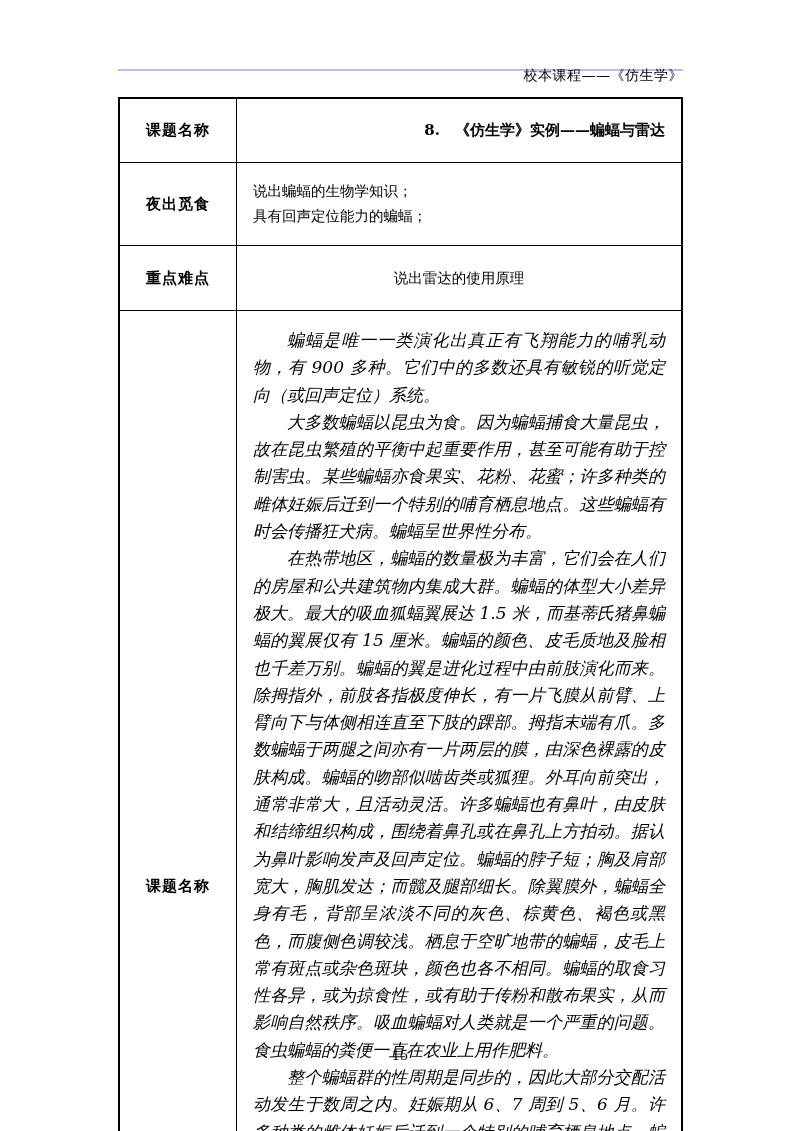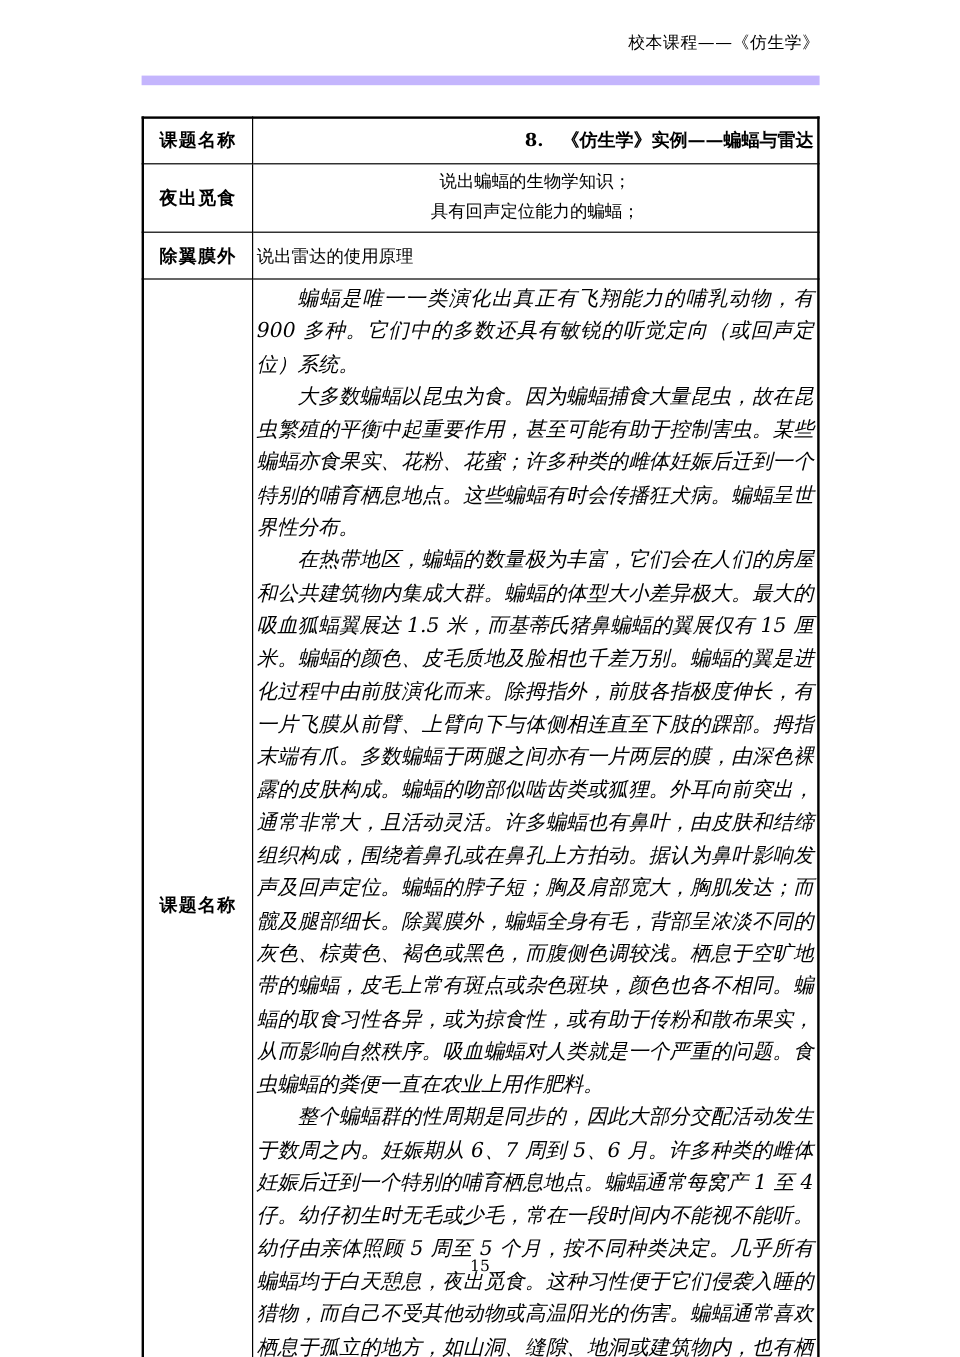--- a/index.html
+++ b/index.html
@@ -21,64 +21,64 @@
     background: #ffffff;
   }
   
   .header {
     position: absolute;
     left: 118px;
     top: 0;
     width: 565px;
     height: 71px;
     box-sizing: border-box;
-    border-bottom: 8px solid #c4b5fd;
+    border-bottom: 2px solid #c4b5fd;
     text-align: right;
-    padding-top: 27px;
+    padding-top: 66px;
     font-size: 14px;
     line-height: 18px;
     letter-spacing: 0.5px;
   }
   
   .lesson-table {
     position: absolute;
     left: 118px;
     top: 97px;
     width: 565px;
     border-collapse: collapse;
     table-layout: fixed;
     border: 2px solid #000000;
   }
   .lesson-table td {
     border: 1px solid #000000;
-    padding: 3px;
+    padding: 16px;
     vertical-align: middle;
     overflow: hidden;
   }
   .label-cell {
     width: 84px;
     text-align: center;
     font-weight: bold;
     font-size: 15px;
     letter-spacing: 1px;
   }
   .row-topic td    { height: 31px; }
   .row-objective td{ height: 48px; }
   .row-keypoints td{ height: 32px; }
   .row-content td  { height: 822px; }
   .title-cell {
     text-align: right;
     font-weight: bold;
     font-size: 15px;
   }
   .center-cell {
+    text-align: center;
     font-size: 14.5px;
   }
   .objective-line {
-    text-align: center;
     font-size: 14.5px;
     line-height: 25px;
   }
   .content-cell {
     vertical-align: top;
     padding: 3px 2px 0 3px;
     font-size: 17px;
     line-height: 27.3px;
     text-align: justify;
     font-style: italic;
@@ -115,21 +115,21 @@
 
       <tr class="row-objective">
         <td class="label-cell">夜出觅食</td>
         <td>
           <div class="objective-line">说出蝙蝠的生物学知识；</div>
           <div class="objective-line">具有回声定位能力的蝙蝠；</div>
         </td>
       </tr>
 
       <tr class="row-keypoints">
-        <td class="label-cell">除翼膜外</td>
+        <td class="label-cell">重点难点</td>
         <td class="center-cell">说出雷达的使用原理</td>
       </tr>
 
       <tr class="row-content">
         <td class="label-cell">课题名称</td>
         <td class="content-cell">
           <p>蝙蝠是唯一一类演化出真正有飞翔能力的哺乳动物，有 900 多种。它们中的多数还具有敏锐的听觉定向（或回声定位）系统。</p>
           <p>大多数蝙蝠以昆虫为食。因为蝙蝠捕食大量昆虫，故在昆虫繁殖的平衡中起重要作用，甚至可能有助于控制害虫。某些蝙蝠亦食果实、花粉、花蜜；许多种类的雌体妊娠后迁到一个特别的哺育栖息地点。这些蝙蝠有时会传播狂犬病。蝙蝠呈世界性分布。</p>
           <p>在热带地区，蝙蝠的数量极为丰富，它们会在人们的房屋和公共建筑物内集成大群。蝙蝠的体型大小差异极大。最大的吸血狐蝠翼展达 1.5 米，而基蒂氏猪鼻蝙蝠的翼展仅有 15 厘米。蝙蝠的颜色、皮毛质地及脸相也千差万别。蝙蝠的翼是进化过程中由前肢演化而来。除拇指外，前肢各指极度伸长，有一片飞膜从前臂、上臂向下与体侧相连直至下肢的踝部。拇指末端有爪。多数蝙蝠于两腿之间亦有一片两层的膜，由深色裸露的皮肤构成。蝙蝠的吻部似啮齿类或狐狸。外耳向前突出，通常非常大，且活动灵活。许多蝙蝠也有鼻叶，由皮肤和结缔组织构成，围绕着鼻孔或在鼻孔上方拍动。据认为鼻叶影响发声及回声定位。蝙蝠的脖子短；胸及肩部宽大，胸肌发达；而髋及腿部细长。除翼膜外，蝙蝠全身有毛，背部呈浓淡不同的灰色、棕黄色、褐色或黑色，而腹侧色调较浅。栖息于空旷地带的蝙蝠，皮毛上常有斑点或杂色斑块，颜色也各不相同。蝙蝠的取食习性各异，或为掠食性，或有助于传粉和散布果实，从而影响自然秩序。吸血蝙蝠对人类就是一个严重的问题。食虫蝙蝠的粪便一直在农业上用作肥料。</p>
           <p>整个蝙蝠群的性周期是同步的，因此大部分交配活动发生于数周之内。妊娠期从 6、7 周到 5、6 月。许多种类的雌体妊娠后迁到一个特别的哺育栖息地点。蝙蝠通常每窝产 1 至 4 仔。幼仔初生时无毛或少毛，常在一段时间内不能视不能听。幼仔由亲体照顾 5 周至 5 个月，按不同种类决定。几乎所有蝙蝠均于白天憩息，夜出觅食。这种习性便于它们侵袭入睡的猎物，而自己不受其他动物或高温阳光的伤害。蝙蝠通常喜欢栖息于孤立的地方，如山洞、缝隙、地洞或建筑物内，也有栖于树上、岩石上的。它们总是倒挂着休息。它们一般聚成群体，从几十只到几十万只。具有回声定位能力的蝙蝠，能产生短促而频率高的声脉冲，这些声波遇到附近物体便反射回来。蝙蝠听到反射回来的回声，能够确定猎物及障碍物的位置和大小。这种本领要求高</p>

